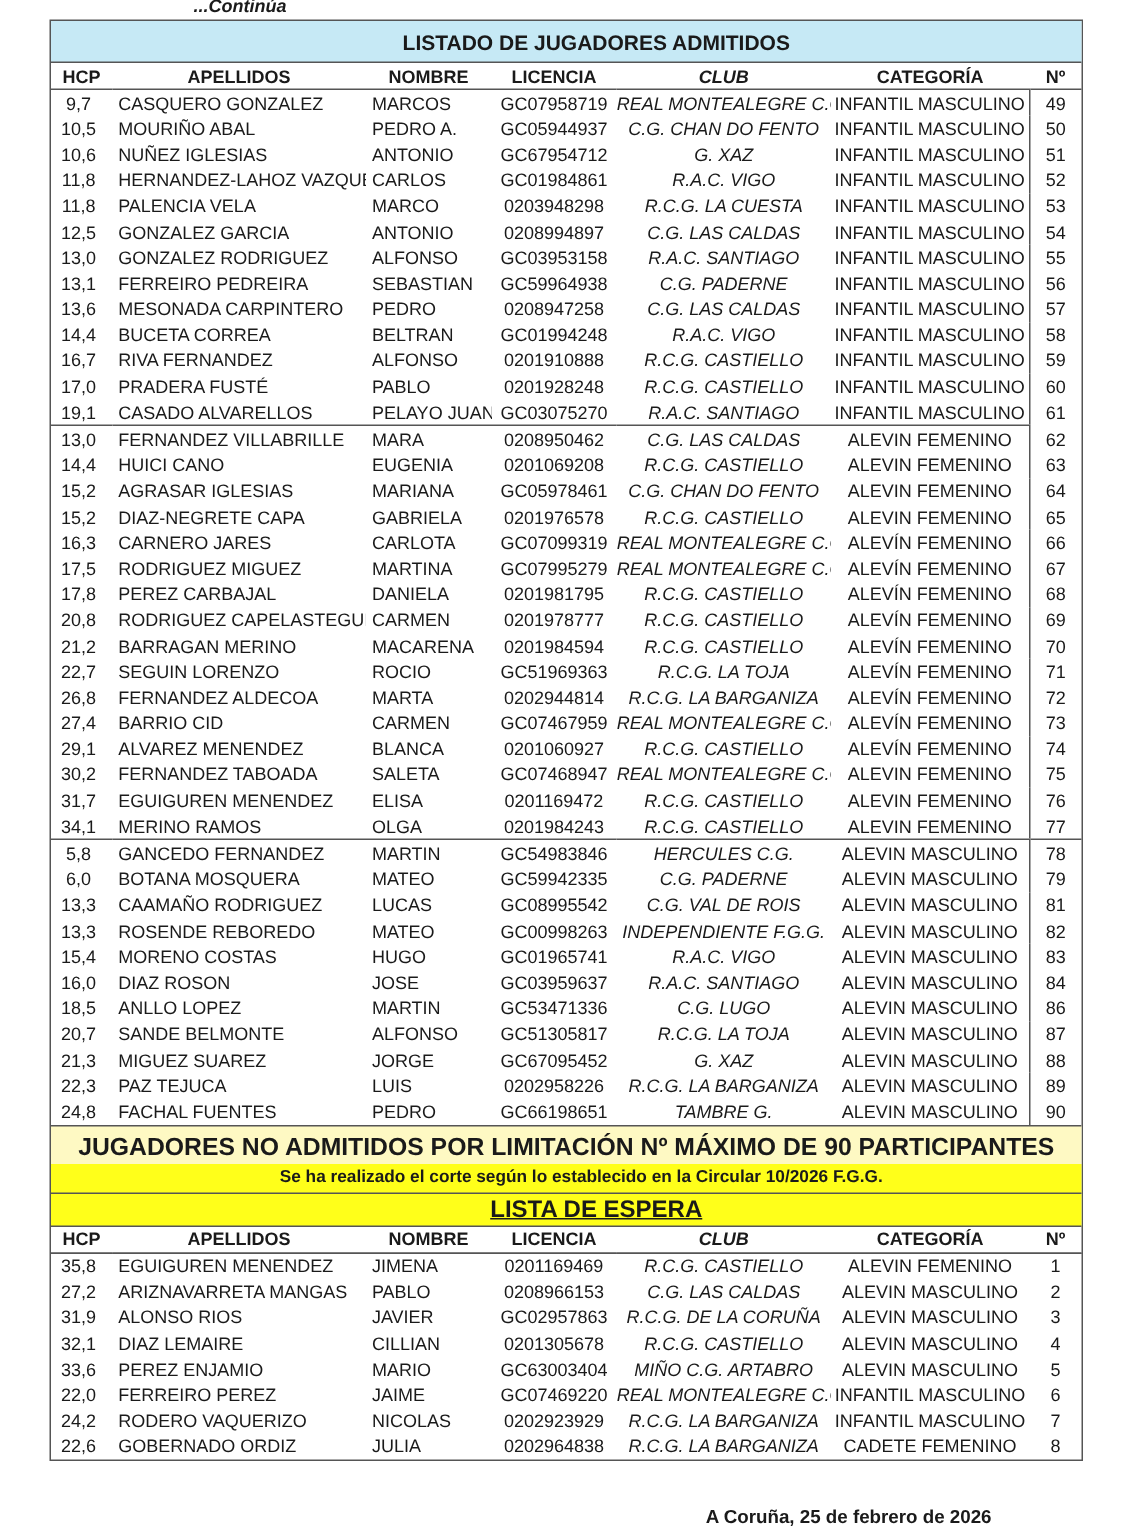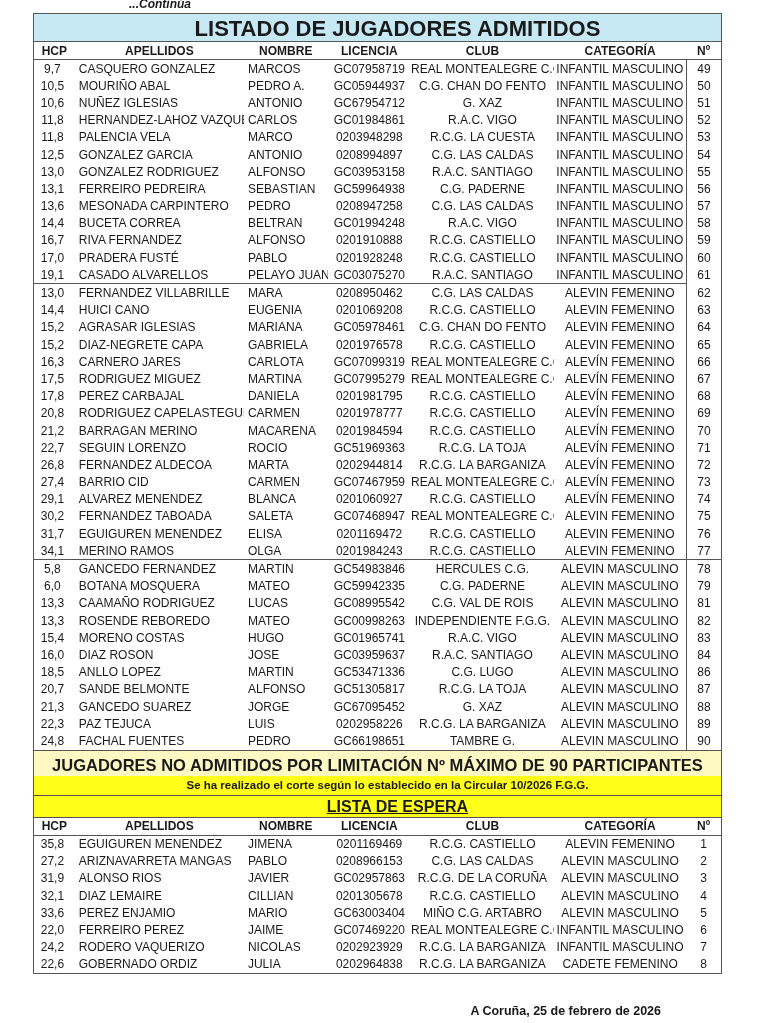--- a/index.html
+++ b/index.html
@@ -1,35 +1,35 @@
 <!DOCTYPE html>
 <html><head>
 <meta charset="utf-8">
 <style>
   html, body { margin: 0; padding: 0; background: #ffffff; }
   body { width: 761px; height: 1023px; position: relative; overflow: hidden;
          font-family: "Liberation Sans", sans-serif; color: #1a1a1a; }
   .continua { position: absolute; left: 129px; top: -3px; font-size: 12px; font-weight: bold; font-style: italic; }
   .sheet { position: absolute; left: 33px; top: 13px; width: 689px; border: 1.5px solid #555; box-sizing: border-box; }
   .banner { text-align: center; font-weight: bold; box-sizing: border-box; }
-  .banner.blue { background: #c6e9f5; height: 28px; line-height: 29px; font-size: 22px; border-bottom: 1.5px solid #555; padding-left: 40px; }
+  .banner.blue { background: #c6e9f5; height: 28px; line-height: 29px; font-size: 14px; border-bottom: 1.5px solid #555; padding-left: 40px; }
   .banner.yellow1 { background: #fef9c3; height: 26px; line-height: 28px; font-size: 16.5px; border-top: 1.5px solid #555; }
   .banner.yellow2 { background: #ffff1a; height: 20px; line-height: 18px; font-size: 11.5px; border-bottom: 1.5px solid #555; padding-left: 20px; }
   .banner.yellow3 { background: #ffff1a; height: 22px; line-height: 22px; font-size: 16px; border-bottom: 1.5px solid #555; padding-left: 40px; text-decoration: underline; }
   table { border-collapse: collapse; width: 100%; table-layout: fixed; font-size: 12px; }
   th { font-weight: bold; height: 17px; padding: 0; border-bottom: 1.5px solid #555; font-size: 12px; }
   td { height: 17.2px; padding: 0; white-space: nowrap; overflow: hidden; }
   .c-hcp { width: 40px; text-align: center; padding-right: 4px; }
   th.c-hcp { text-align: center; padding-right: 0; }
   .c-ape { width: 166px; text-align: left; padding-left: 4px; }
   th.c-ape { text-align: center; padding-left: 0; }
   .c-nom { width: 82px; text-align: left; padding-left: 4px; }
   th.c-nom { text-align: center; padding-left: 0; }
   .c-lic { width: 82px; text-align: center; }
-  .c-club { width: 140px; text-align: center; }
+  .c-club { width: 140px; text-align: center; font-style: italic; }
   .c-cat { width: 130px; text-align: center; }
   .c-num { width: 34px; text-align: center; }
   #admitidos td.c-num { border-left: 1.5px solid #555; }
   tr.group-end td { border-bottom: 1.5px solid #555; }
   tr.group-end-partial td:not(.c-num) { border-bottom: 1.5px solid #555; }
   .footer-date { position: absolute; right: 100px; top: 1004px; font-size: 12.5px; font-weight: bold; }
 </style>
 </head>
 <body>
 
@@ -379,21 +379,21 @@
           <td class="c-hcp">20,7</td>
           <td class="c-ape">SANDE BELMONTE</td>
           <td class="c-nom">ALFONSO</td>
           <td class="c-lic">GC51305817</td>
           <td class="c-club">R.C.G. LA TOJA</td>
           <td class="c-cat">ALEVIN MASCULINO</td>
           <td class="c-num">87</td>
         </tr>
         <tr>
           <td class="c-hcp">21,3</td>
-          <td class="c-ape">GANCEDO SUAREZ</td>
+          <td class="c-ape">MIGUEZ SUAREZ</td>
           <td class="c-nom">JORGE</td>
           <td class="c-lic">GC67095452</td>
           <td class="c-club">G. XAZ</td>
           <td class="c-cat">ALEVIN MASCULINO</td>
           <td class="c-num">88</td>
         </tr>
         <tr>
           <td class="c-hcp">22,3</td>
           <td class="c-ape">PAZ TEJUCA</td>
           <td class="c-nom">LUIS</td>

